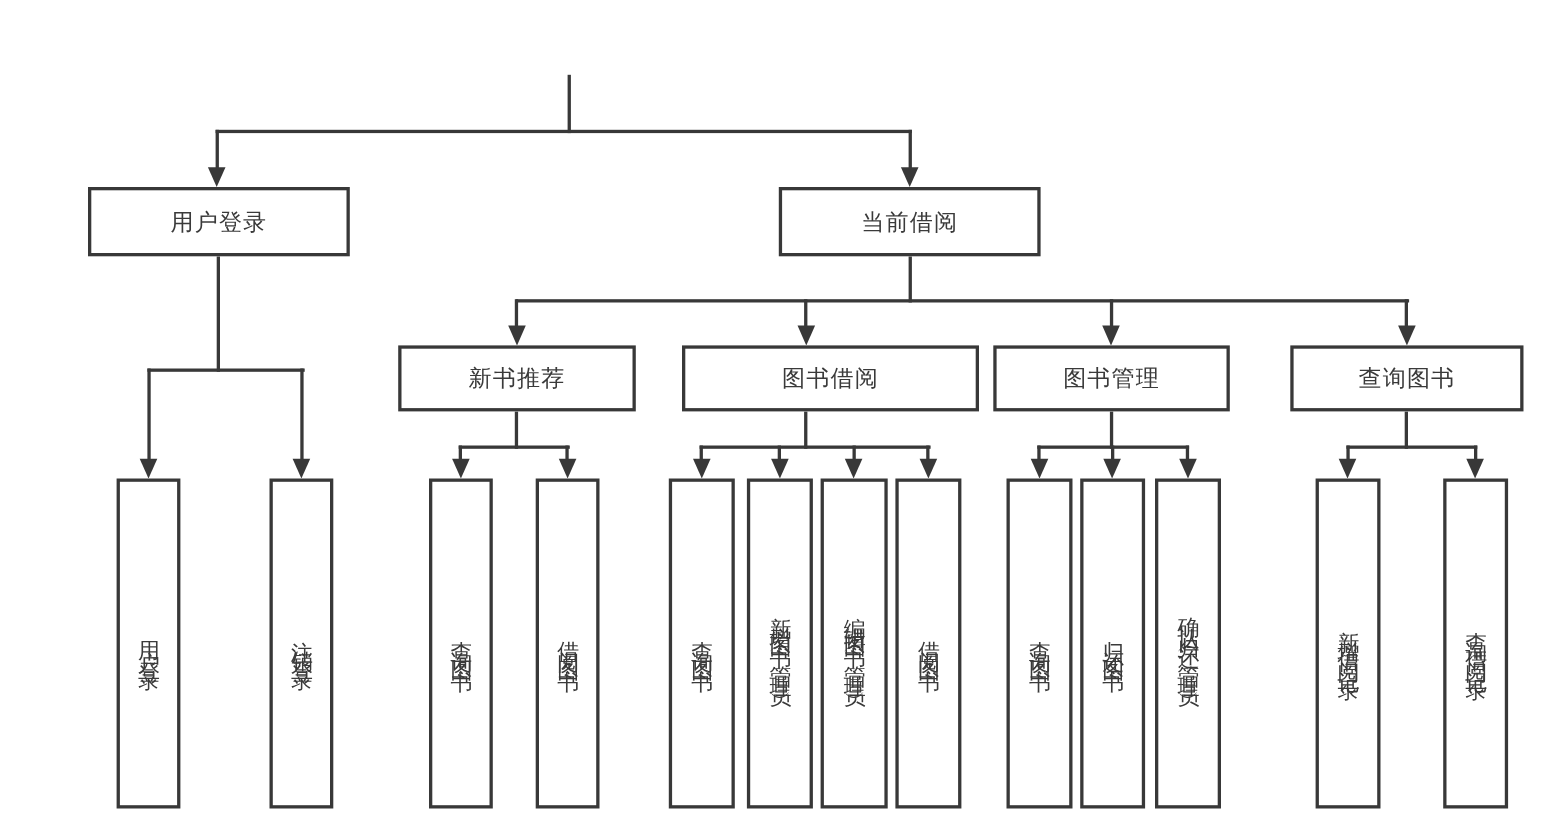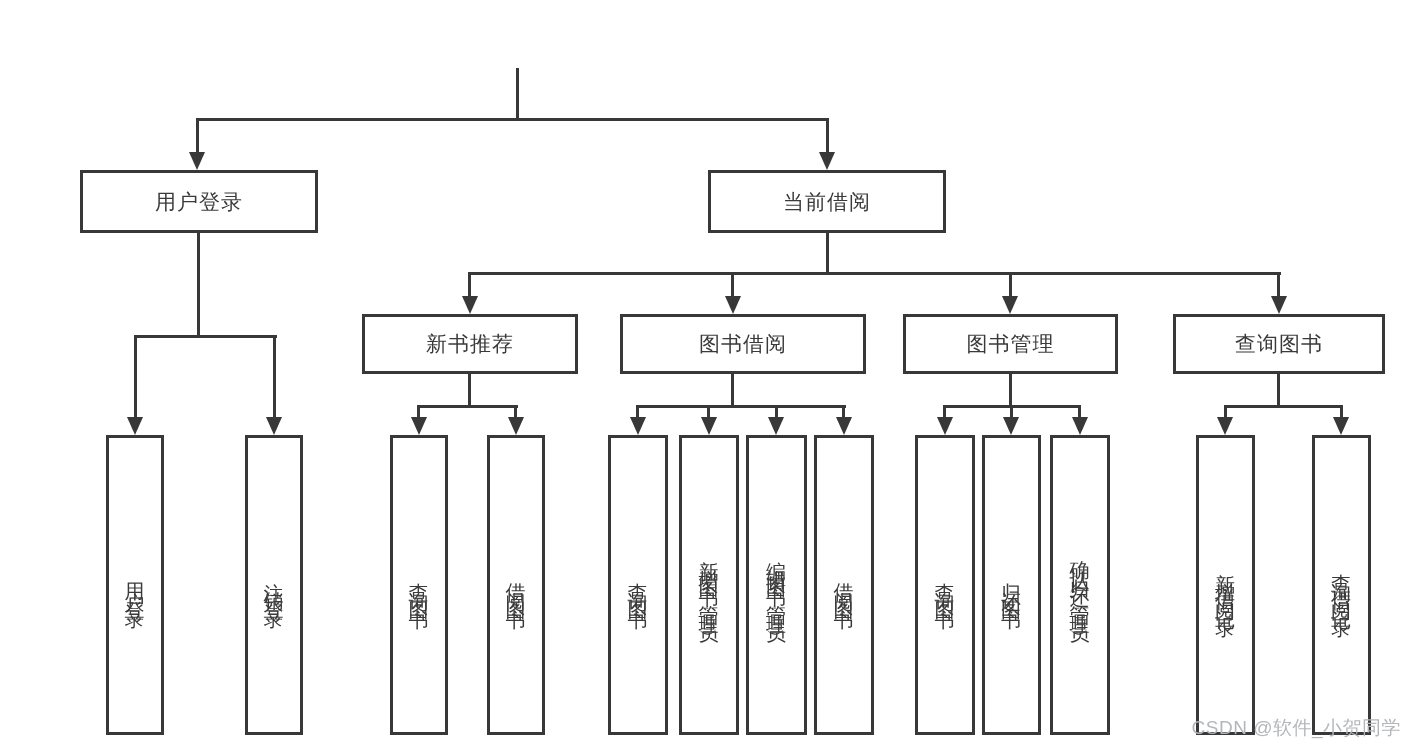--- a/index.html
+++ b/index.html
@@ -101,21 +101,21 @@
   <div class="hbox" style="left:80px;top:170px;width:238px;height:63px;">
     <span class="lbl">用户登录</span>
   </div>
   <div class="hbox" style="left:708px;top:170px;width:238px;height:63px;">
     <span class="lbl">当前借阅</span>
   </div>
 
   <div class="hbox" style="left:362px;top:314px;width:216px;height:60px;">
     <span class="lbl">新书推荐</span>
   </div>
-  <div class="hbox" style="left:620px;top:314px;width:246px;height:60px;">
+  <div class="hbox" style="left:620px;top:314px;width:270px;height:60px;">
     <span class="lbl">图书借阅</span>
   </div>
   <div class="hbox" style="left:903px;top:314px;width:215px;height:60px;">
     <span class="lbl">图书管理</span>
   </div>
   <div class="hbox" style="left:1173px;top:314px;width:212px;height:60px;">
     <span class="lbl">查询图书</span>
   </div>
 
   <div class="vbox" style="left:106px;top:435px;width:58px;">
@@ -155,15 +155,14 @@
     <span class="vlbl">确认归还（管理员）</span>
   </div>
 
   <div class="vbox" style="left:1196px;top:435px;width:59px;">
     <span class="vlbl">新增借阅记录</span>
   </div>
   <div class="vbox" style="left:1312px;top:435px;width:59px;">
     <span class="vlbl">查询借阅记录</span>
   </div>
 
-  <div class="watermark">CSDN @软件_小贺同学</div>
 
 </div>
 
 </body></html>

